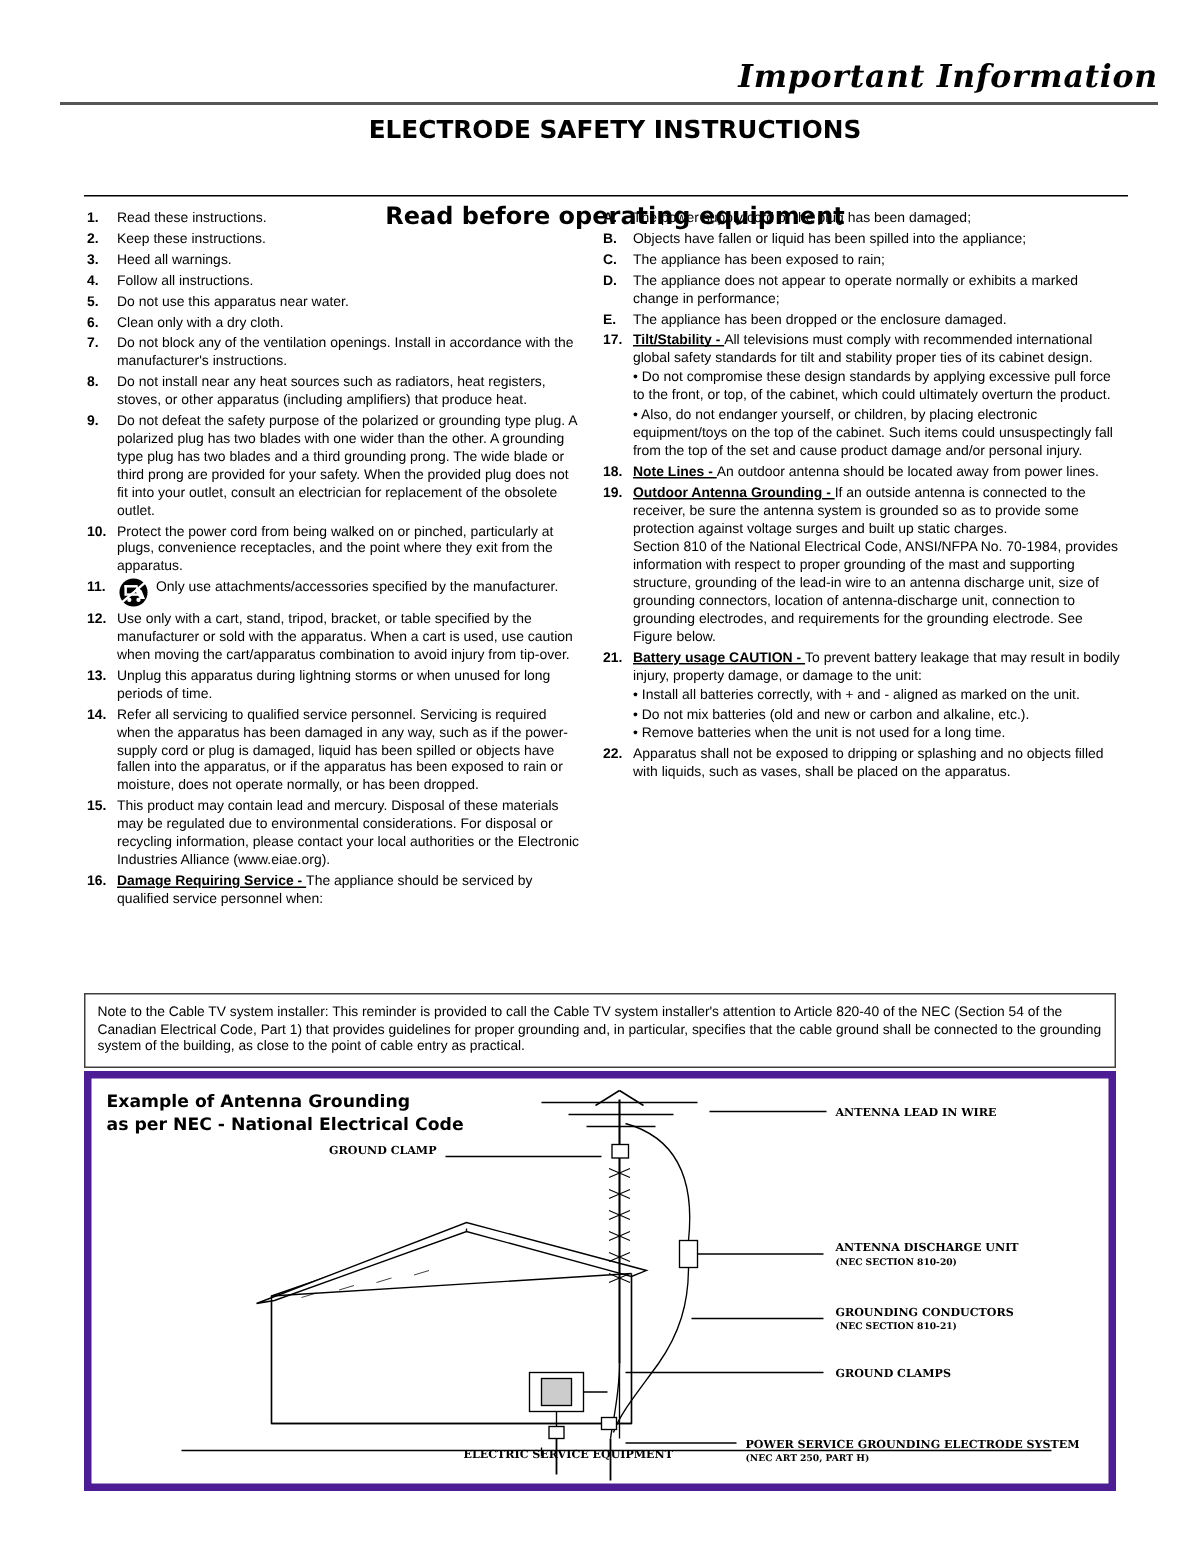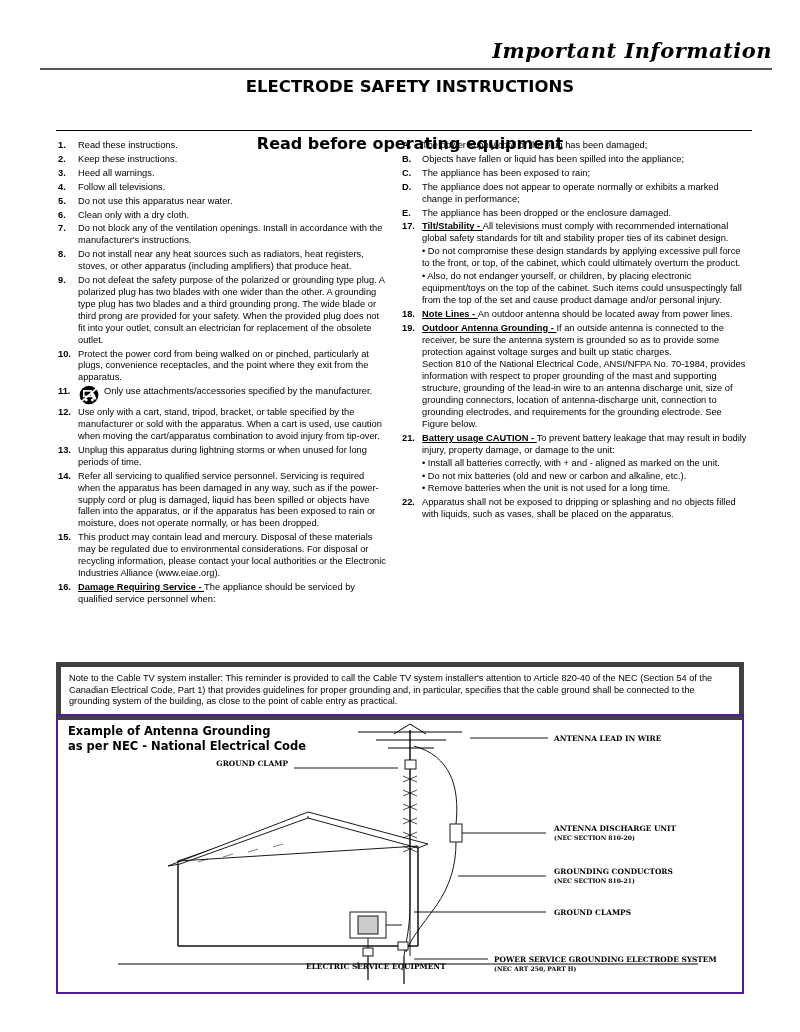--- a/index.html
+++ b/index.html
@@ -104,35 +104,35 @@
     margin-top: -1px;
   }
   .icon-item .txt { flex: 1 1 auto; }
 
   
   .note-box {
     position: absolute;
     left: 56px;
     top: 662px;
     width: 688px;
-    border: 5px solid #404040;
+    border: 1px solid #404040;
     box-sizing: border-box;
     padding: 6px 8px 7px 8px;
     font-size: 9.2px;
     line-height: 11.6px;
   }
 
   
   .fig-box {
     position: absolute;
     left: 56px;
     top: 714px;
     width: 688px;
     height: 280px;
-    border: 2px solid #4c1d95;
+    border: 5px solid #4c1d95;
     box-sizing: border-box;
   }
   .fig-title {
     position: absolute;
     left: 10px;
     top: 8px;
     font-family: "DejaVu Sans", sans-serif;
     font-weight: bold;
     font-size: 11.5px;
     line-height: 15px;
@@ -180,21 +180,21 @@
       </div>
       <div class="item">
         <div class="num">3.</div>
         <div class="txt">
           <div><span>Heed all warnings.</span></div>
         </div>
       </div>
       <div class="item">
         <div class="num">4.</div>
         <div class="txt">
-          <div><span>Follow all televisions.</span></div>
+          <div><span>Follow all instructions.</span></div>
         </div>
       </div>
       <div class="item">
         <div class="num">5.</div>
         <div class="txt">
           <div><span>Do not use this apparatus near water.</span></div>
         </div>
       </div>
       <div class="item">
         <div class="num">6.</div>

